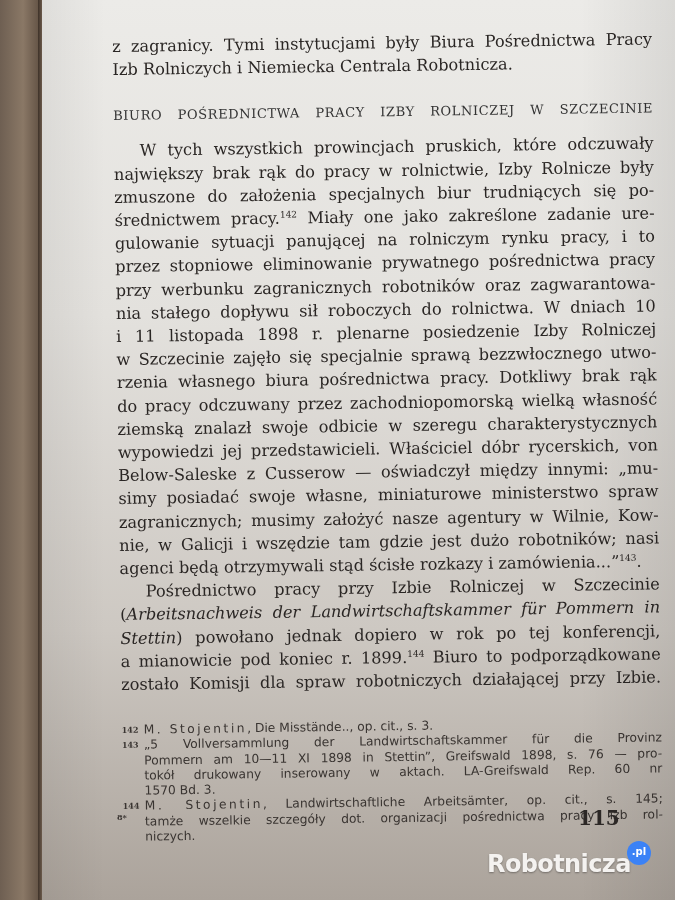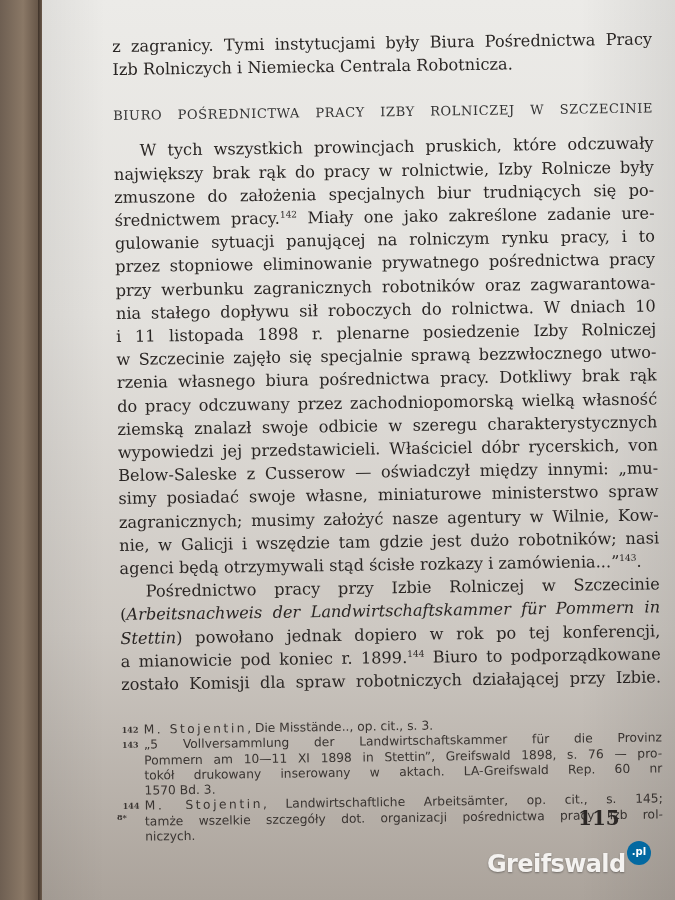--- a/index.html
+++ b/index.html
@@ -67,21 +67,21 @@
     font-weight: bold;
   }
   .watermark {
     position: absolute; left: 487px; top: 850px; height: 34px;
     font-family: "DejaVu Sans", "Liberation Sans", sans-serif;
     font-weight: bold; font-size: 24px; color: #f4f2f0; letter-spacing: -0.6px;
     text-shadow: 0 1px 2px rgba(0,0,0,0.35);
   }
   .wm-badge {
     position: absolute; left: 140px; top: -9px; width: 24px; height: 24px;
-    border-radius: 50%; background: #0369a1; color: #fff;
+    border-radius: 50%; background: #3b82f6; color: #fff;
     font-size: 10px; line-height: 22px; text-align: center; letter-spacing: 0;
     text-shadow: none;
   }
 </style>
 </head>
 <body>
 
 <div class="spine"></div>
 <div class="spine-edge"></div>
 
@@ -144,15 +144,15 @@
         <span class="fl last">niczych.</span>
       </div>
     </div>
   </div>
 </div>
 
 <span class="sig">8*</span>
 <span class="pageno">115</span>
 
 <div class="watermark">
-  <span>Greifswald</span>
+  <span>Robotnicza</span>
   <span class="wm-badge">.pl</span>
 </div>
 
 </body></html>

